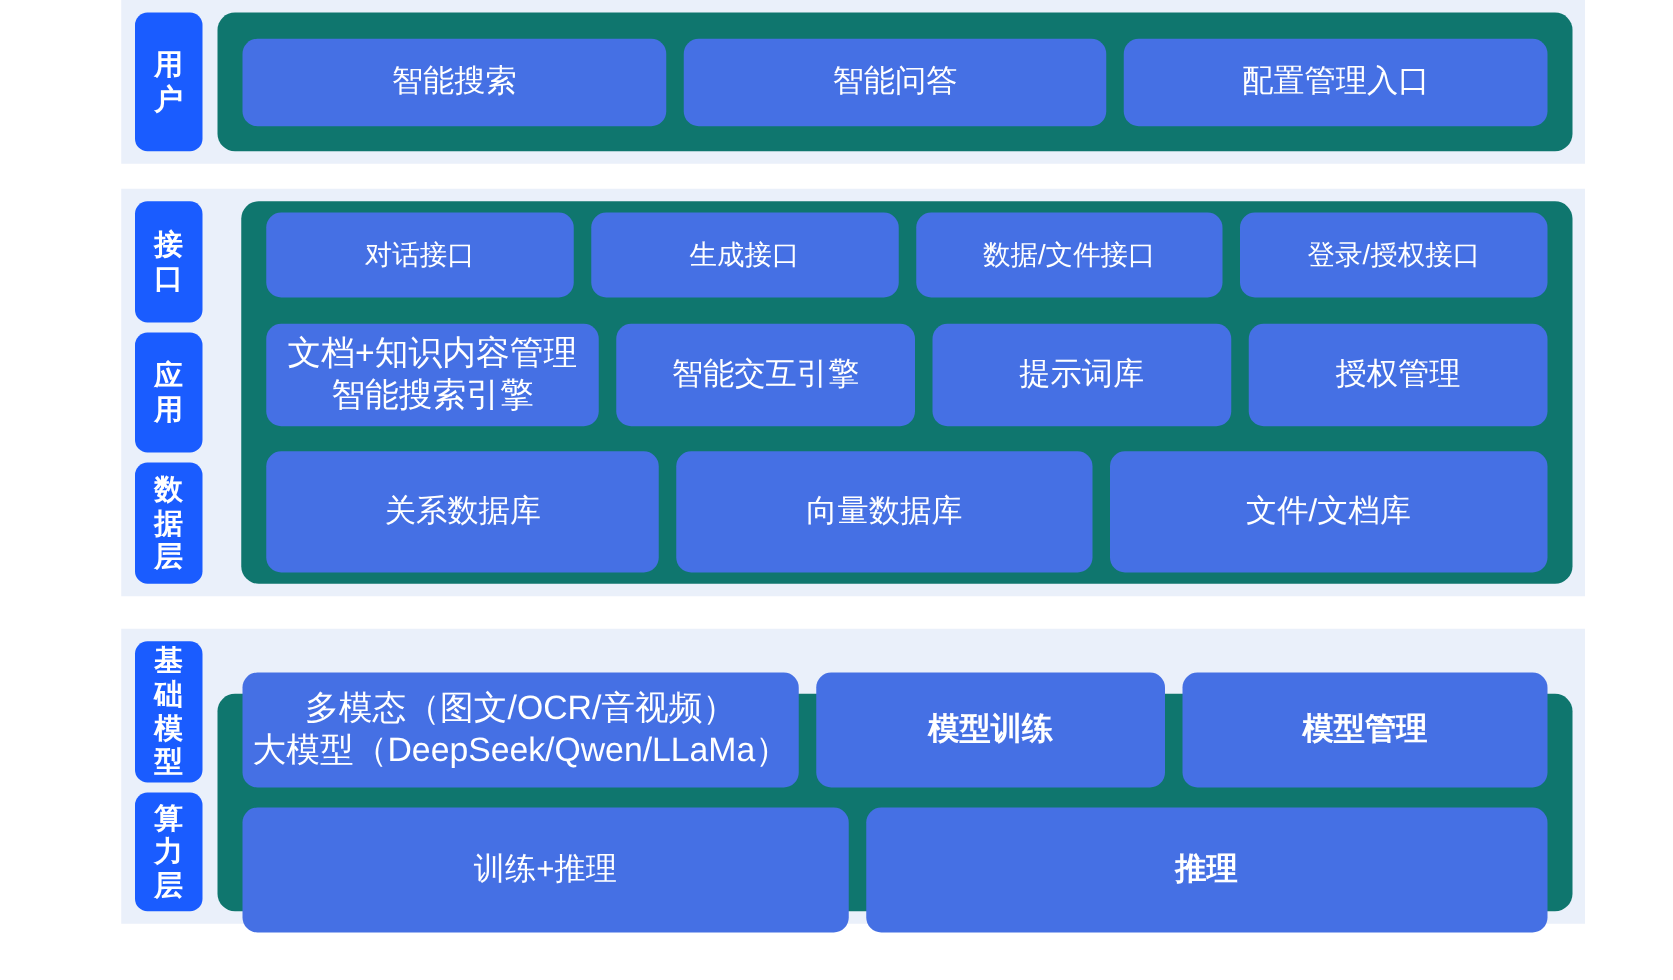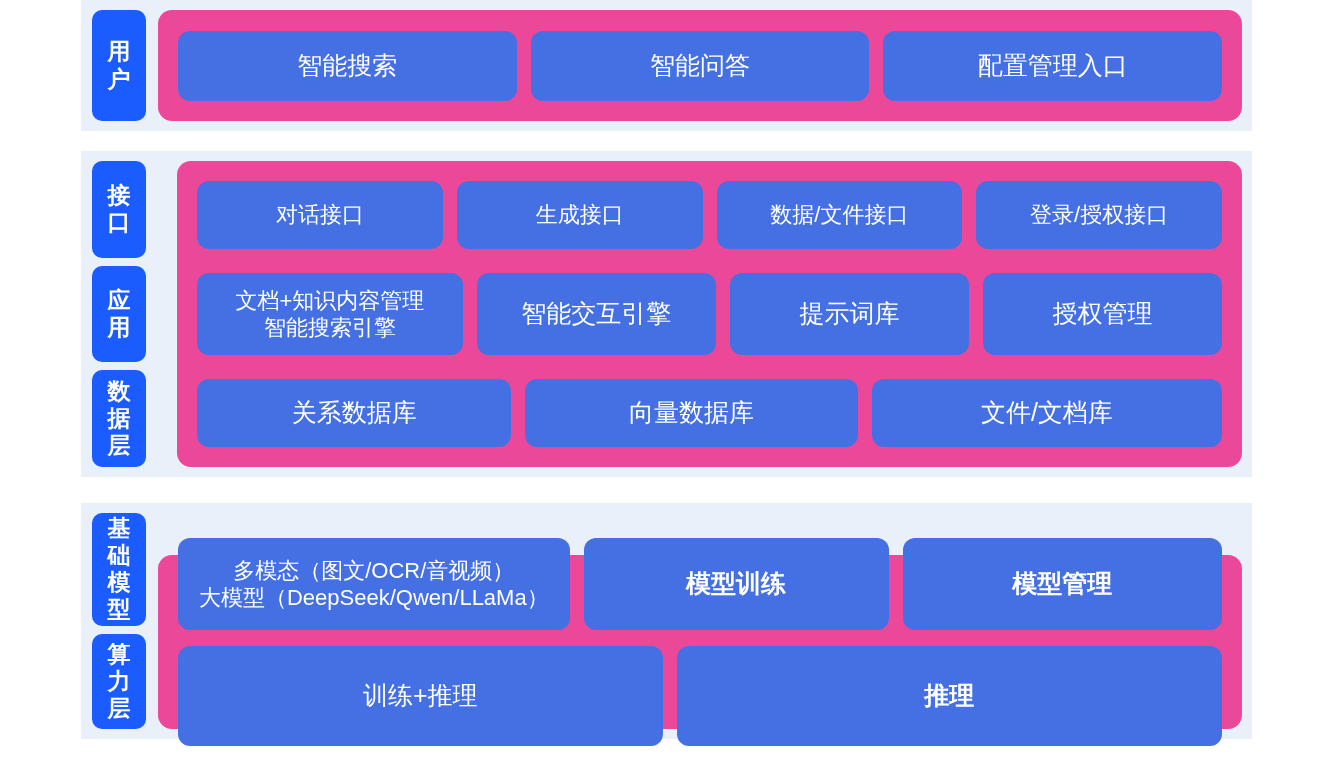--- a/index.html
+++ b/index.html
@@ -10,21 +10,21 @@
   body {
     width: 1338px;
     height: 784px;
     font-family: "Liberation Sans", "DejaVu Sans", sans-serif;
     overflow: hidden;
     position: relative;
   }
 
   .diagram {
     position: absolute;
-    left: 81px;
+    left: 97px;
     top: 0;
     width: 1171px;
     height: 784px;
     display: flex;
     flex-direction: column;
   }
 
   
   .section {
     background: #eaf0fa;
@@ -65,31 +65,31 @@
     box-sizing: border-box;
   }
   .vlabel span {
     display: block;
     width: 1.1em;
     word-break: break-all;
   }
 
   
   .card {
-    background: #ec4899;
+    background: #0f766e;
     border-radius: 14px;
     flex: 1 1 auto;
     display: flex;
     flex-direction: column;
     justify-content: center;
     box-sizing: border-box;
     padding: 14px 20px;
     gap: 12px;
   }
-  .card.mid  { padding: 20px 20px; gap: 12px; justify-content: space-between; margin-left: 19px; }
+  .card.mid  { padding: 9px 20px; gap: 12px; justify-content: space-between; margin-left: 19px; }
   .card.base { padding: 18px 20px; gap: 16px; justify-content: center; margin-top: 42px; }
 
   .row {
     display: flex;
     flex-direction: row;
     gap: 14px;
     flex: none;
   }
 
   
@@ -101,27 +101,27 @@
     align-items: center;
     justify-content: center;
     text-align: center;
     font-size: 25px;
     line-height: 1.25;
     box-sizing: border-box;
     padding: 6px 8px;
     flex: 1 1 0;
   }
   .box.small  { font-size: 22px; }
-  .box.two-line { font-size: 22px; }
+  .box.two-line { font-size: 27px; }
   .box .l1, .box .l2 { display: block; white-space: nowrap; }
 
   .r-user .box { height: 70px; }
   .r-iface .box { height: 68px; }
   .r-app  .box { height: 82px; }
-  .r-data .box { height: 68px; }
+  .r-data .box { height: 97px; }
   .r-model .box { height: 92px; }
   .r-compute .box { height: 100px; }
 
   
   .r-app .b-first { flex: 1.12 1 0; }
   .r-app .b-rest  { flex: 1 1 0; }
 
   .r-data .b-1 { flex: 1 1 0; }
   .r-data .b-2 { flex: 1.06 1 0; }
   .r-data .b-3 { flex: 1.12 1 0; }

